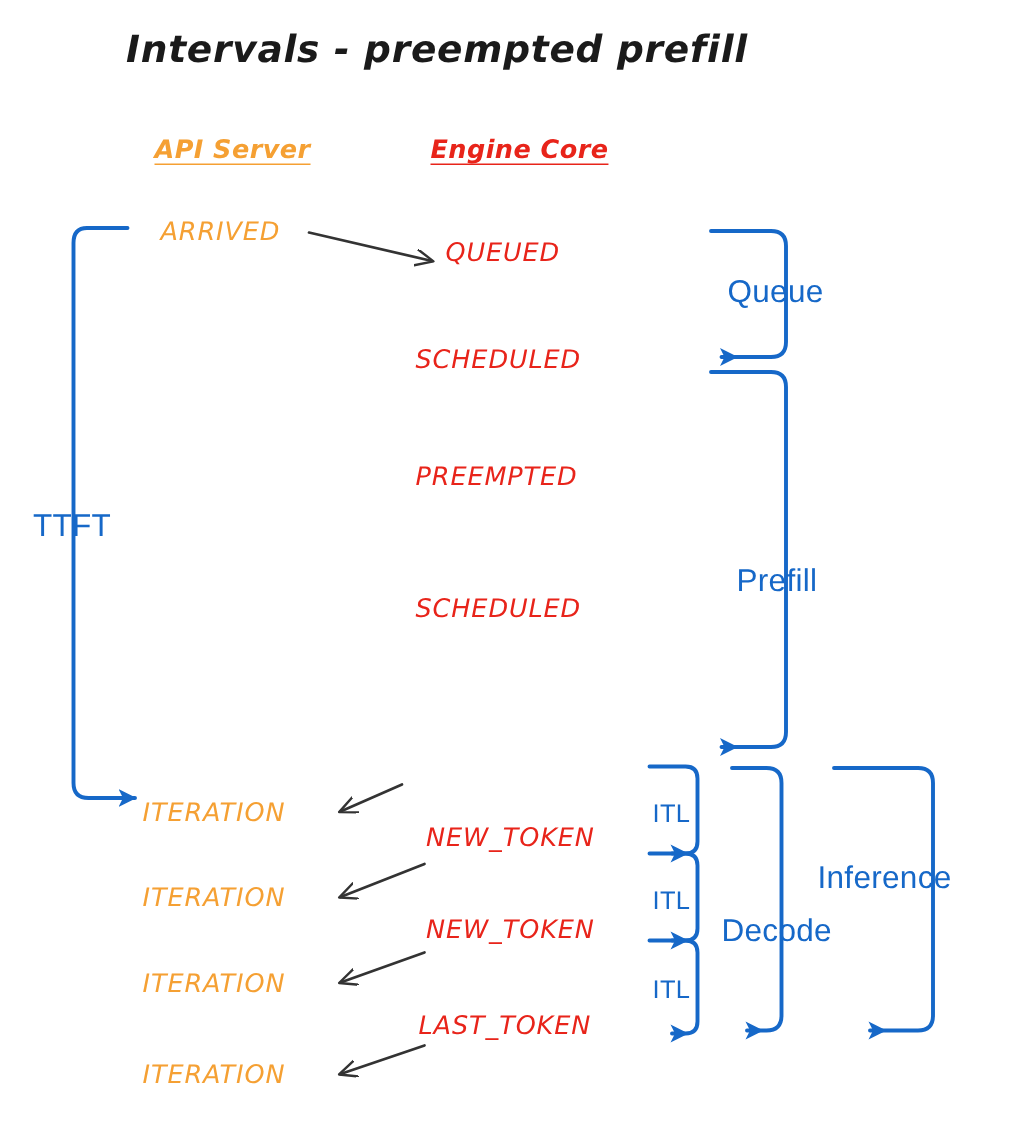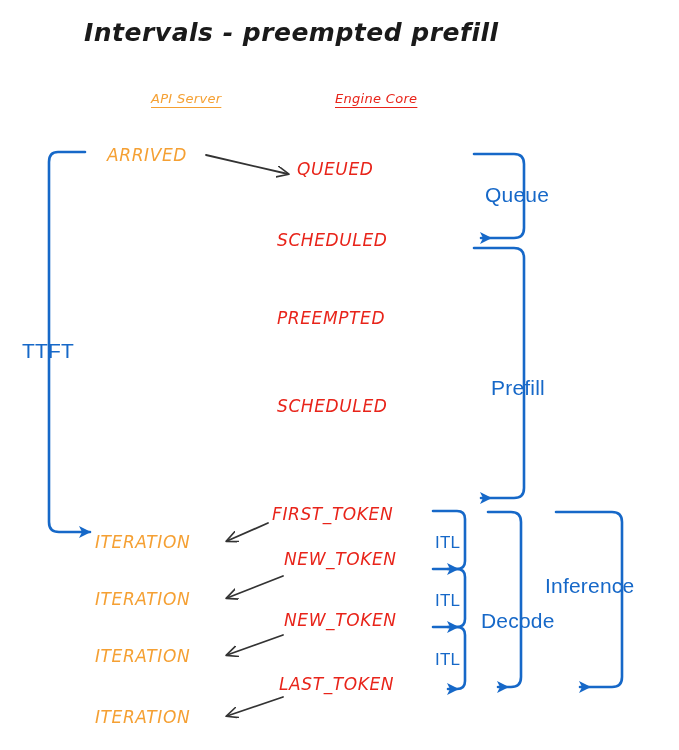--- a/index.html
+++ b/index.html
@@ -33,26 +33,25 @@
     font-family: "DejaVu Sans", sans-serif;
     font-style: italic;
     font-weight: bold;
     font-size: 25px;
     color: #1a1a1a;
     letter-spacing: 0.5px;
   }
   .colhead {
     font-family: "DejaVu Sans", sans-serif;
     font-style: italic;
-    font-size: 13px;
-    font-weight: 400;
+    font-size: 17px;
+    font-weight: 700;
     text-decoration: underline;
     text-underline-offset: 4px;
     letter-spacing: 0.3px;
-    margin-left: 48px;
   }
   .colhead.api { color: #F5A033; }
   .colhead.engine { color: #E8241A; }
 
   .event {
     font-family: "DejaVu Sans", sans-serif;
     font-style: italic;
     font-size: 17px;
     font-weight: 500;
     letter-spacing: 0.6px;
@@ -144,21 +143,20 @@
   <div class="txt event api" style="left:107px; top:147px;font-style:italic;">ARRIVED</div>
   <div class="txt event api" style="left:95px; top:534px;">ITERATION</div>
   <div class="txt event api" style="left:95px; top:591px;">ITERATION</div>
   <div class="txt event api" style="left:95px; top:648px;">ITERATION</div>
   <div class="txt event api" style="left:95px; top:709px;">ITERATION</div>
 
   <div class="txt event engine" style="left:297px; top:161px;">QUEUED</div>
   <div class="txt event engine" style="left:277px; top:232px;">SCHEDULED</div>
   <div class="txt event engine" style="left:277px; top:310px;">PREEMPTED</div>
   <div class="txt event engine" style="left:277px; top:398px;">SCHEDULED</div>
-  <div class="txt event engine" style="left:272px; top:506px;">FIRST_TOKEN</div>
   <div class="txt event engine" style="left:284px; top:551px;">NEW_TOKEN</div>
   <div class="txt event engine" style="left:284px; top:612px;">NEW_TOKEN</div>
   <div class="txt event engine" style="left:279px; top:676px;">LAST_TOKEN</div>
 
   <div class="txt bluelabel" style="left:22px; top:340px;">TTFT</div>
   <div class="txt bluelabel" style="left:485px; top:184px;">Queue</div>
   <div class="txt bluelabel" style="left:491px; top:354px;margin-top:23px;">Prefill</div>
   <div class="txt bluelabel small" style="left:435px; top:534px;">ITL</div>
   <div class="txt bluelabel small" style="left:435px; top:592px;">ITL</div>
   <div class="txt bluelabel small" style="left:435px; top:651px;">ITL</div>

